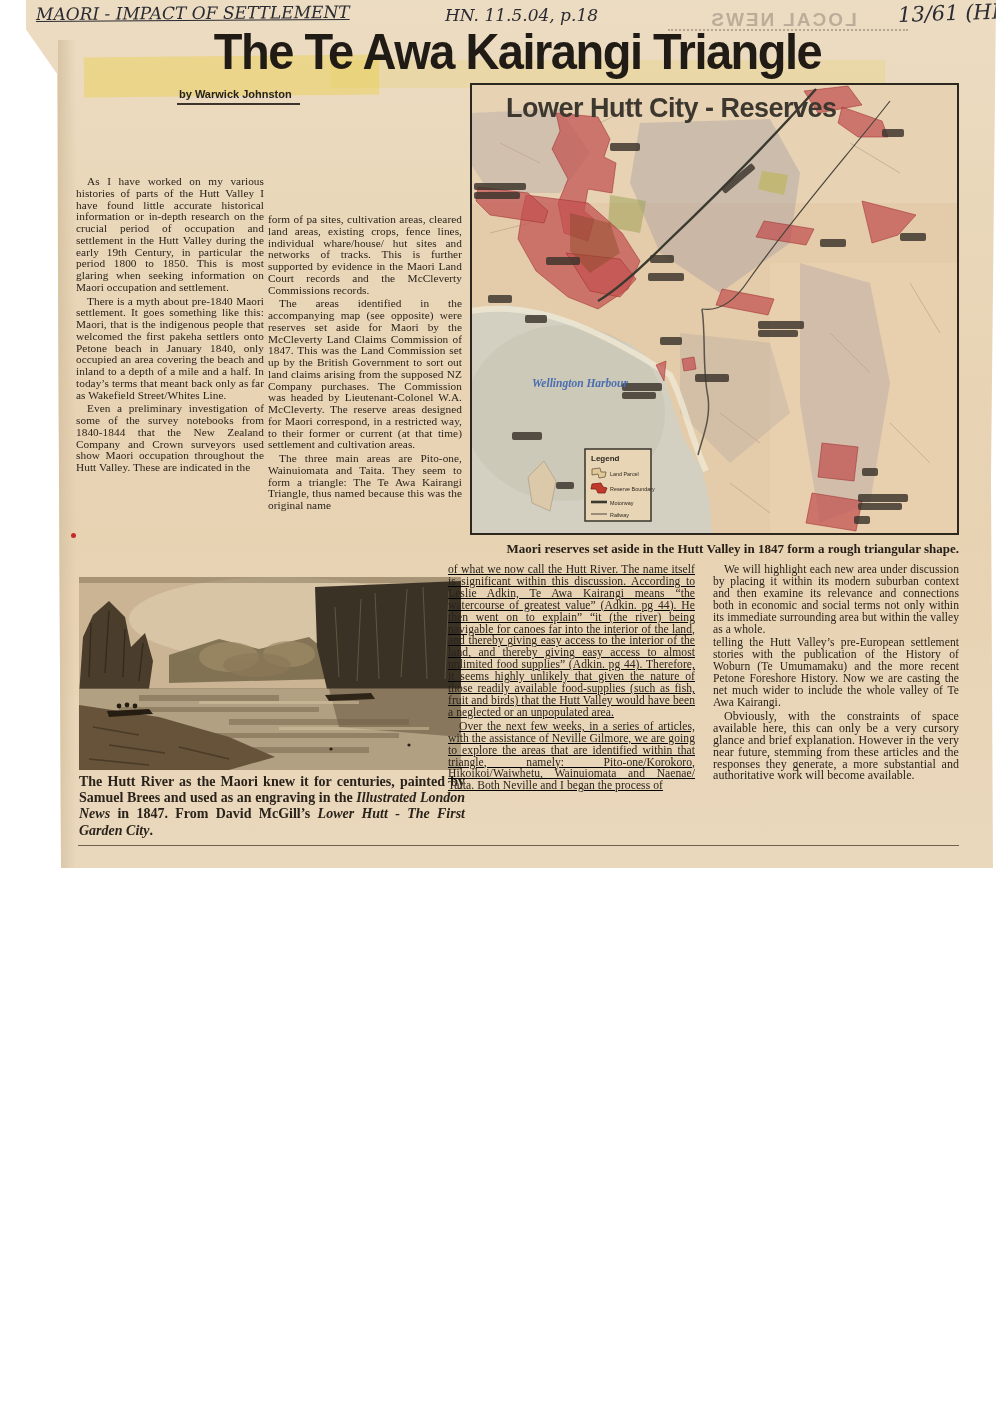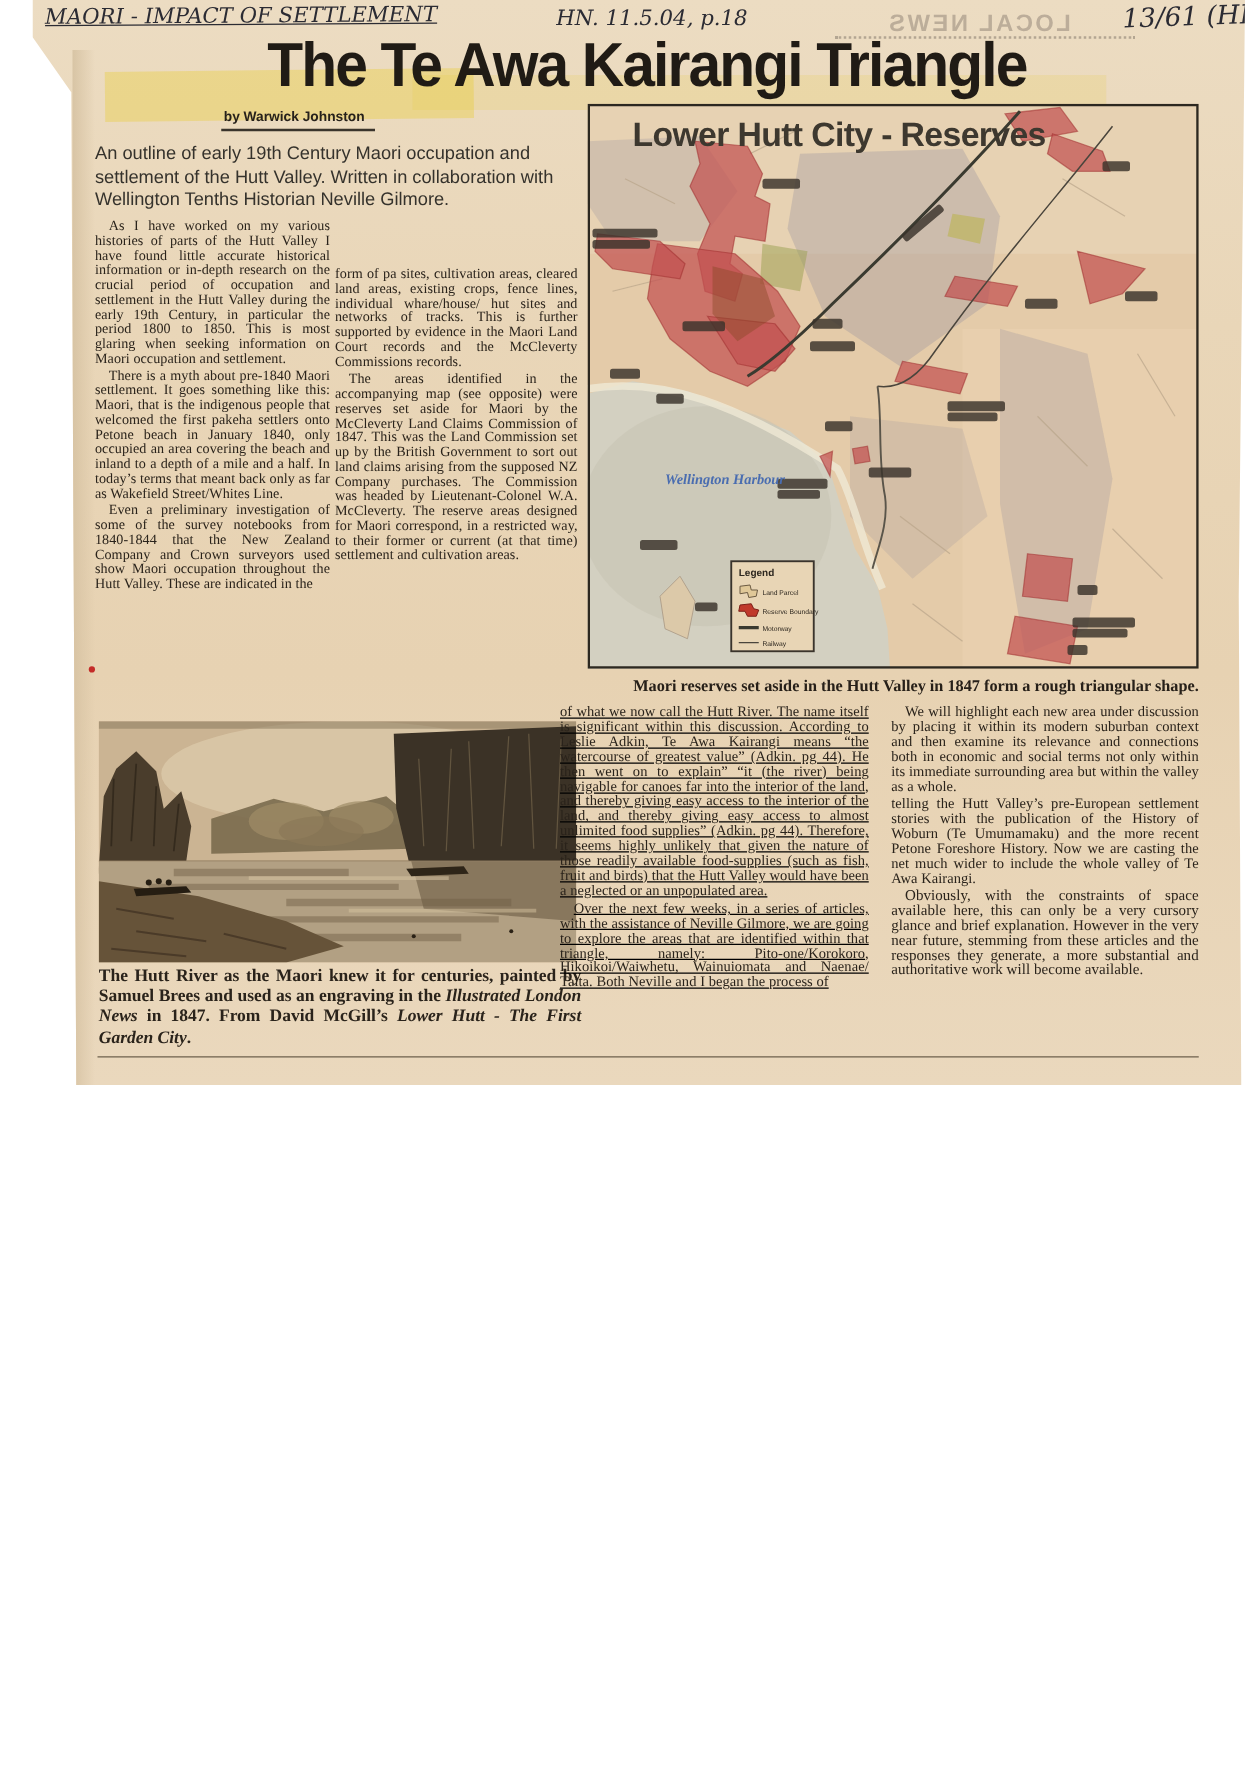--- a/index.html
+++ b/index.html
@@ -62,32 +62,32 @@
 
     <div id="bleed">LOCAL NEWS</div>
     <div id="bleed-line"></div>
 
     <div class="hand" style="position:absolute;left:36px;top:3px;font-size:17px;text-decoration:underline;transform:rotate(-.4deg);">MAORI - IMPACT OF SETTLEMENT</div>
     <div class="hand" style="position:absolute;left:413px;top:5px;font-size:17px;margin-left:32px;">HN. 11.5.04, p.18</div>
     <div class="hand" style="position:absolute;left:898px;top:1px;font-size:21px;transform:rotate(-2deg);">13/61 (HL)</div>
 
     <div id="headline">The Te Awa Kairangi Triangle</div>
     <div id="byline">by Warwick Johnston</div>
-    <div id="standfirst">An outline of early 19th Century Maori occupation and settlement of the Hutt Valley. Written in collaboration with Wellington Tenths Historian Neville Gilmore.</div>
 
     <div class="col" style="left:76px;top:176px;width:188px;">
       <p class="body indent">As I have worked on my various histories of parts of the Hutt Valley I have found little accurate historical information or in-depth research on the crucial period of occupation and settlement in the Hutt Valley during the early 19th Century, in particular the period 1800 to 1850. This is most glaring when seeking information on Maori occupation and settlement.</p>
       <p class="body indent">There is a myth about pre-1840 Maori settlement. It goes something like this: Maori, that is the indigenous people that welcomed the first pakeha settlers onto Petone beach in January 1840, only occupied an area covering the beach and inland to a depth of a mile and a half. In today’s terms that meant back only as far as Wakefield Street/Whites Line.</p>
       <p class="body indent">Even a preliminary investigation of some of the survey notebooks from 1840-1844 that the New Zealand Company and Crown surveyors used show Maori occupation throughout the Hutt Valley. These are indicated in the</p>
     </div>
     <div id="red-dot"></div>
 
     <div class="col" style="left:268px;top:176px;width:194px;margin-top:38px;">
       <p class="body">form of pa sites, cultivation areas, cleared land areas, existing crops, fence lines, individual whare/house/ hut sites and networks of tracks. This is further supported by evidence in the Maori Land Court records and the McCleverty Commissions records.</p>
       <p class="body indent">The areas identified in the accompanying map (see opposite) were reserves set aside for Maori by the McCleverty Land Claims Commission of 1847. This was the Land Commission set up by the British Government to sort out land claims arising from the supposed NZ Company purchases. The Commission was headed by Lieutenant-Colonel W.A. McCleverty. The reserve areas designed for Maori correspond, in a restricted way, to their former or current (at that time) settlement and cultivation areas.</p>
+      <p class="body indent">The three main areas are Pito-one, Wainuiomata and Taita. They seem to form a triangle: The Te Awa Kairangi Triangle, thus named because this was the original name</p>
     </div>
 
     <div id="map">
       <svg width="489" height="452" viewBox="0 0 489 452">
 
         <rect x="0" y="0" width="489" height="452" fill="#e4cba9"></rect>
         <rect x="0" y="0" width="489" height="120" fill="#ead7bb" opacity=".6"></rect>
         <rect x="300" y="180" width="189" height="272" fill="#ecd4b4" opacity=".5"></rect>
 
         <polygon points="170,40 300,36 330,90 320,160 250,210 190,170 160,100" fill="#8f8a9b" opacity=".30"></polygon>

